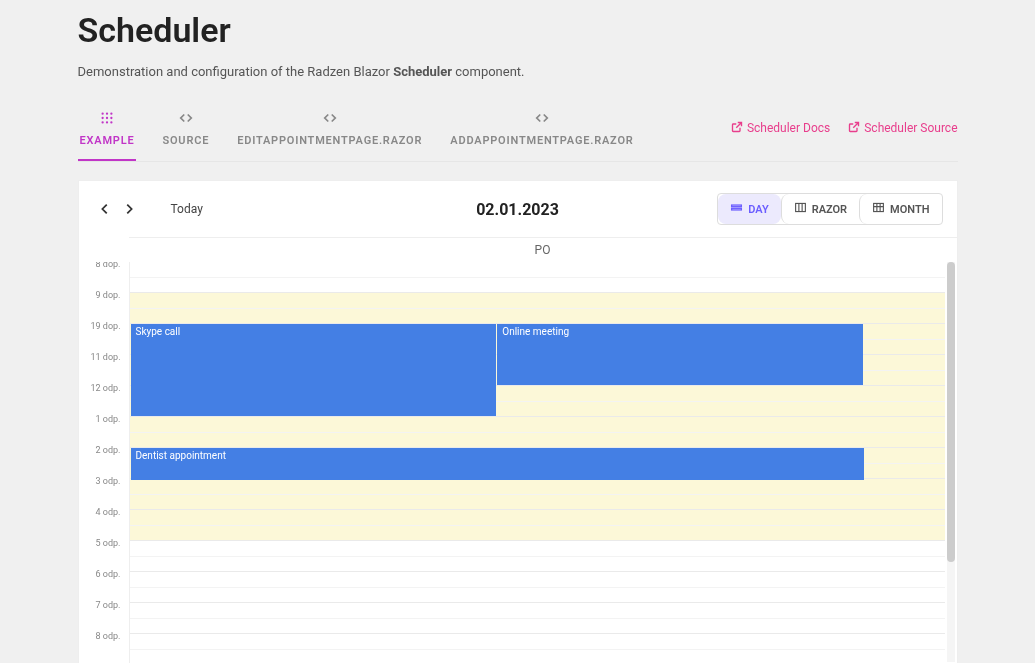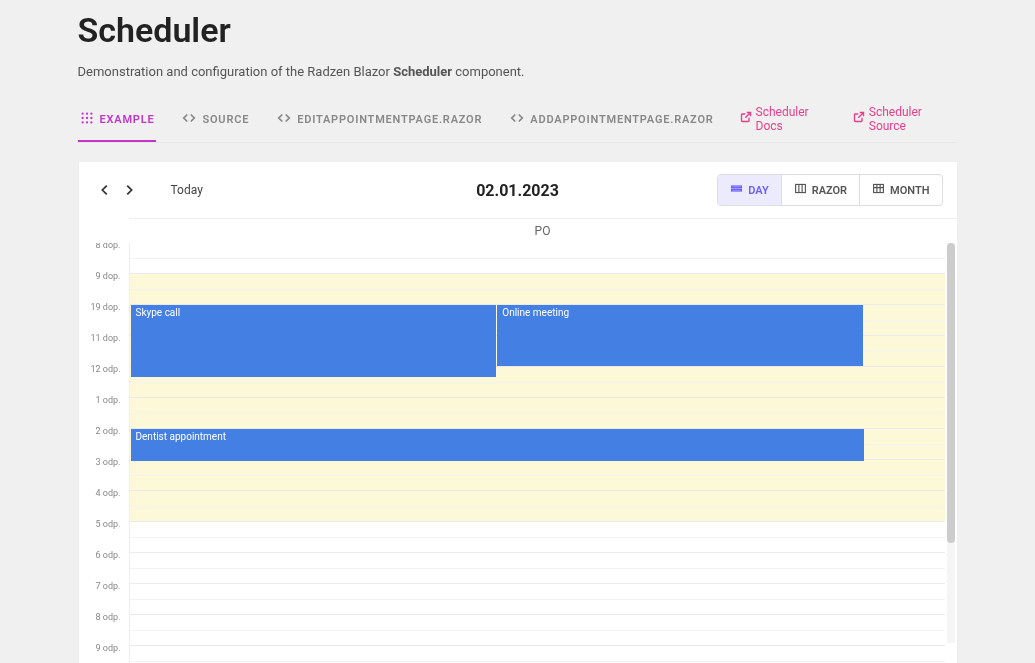--- a/index.html
+++ b/index.html
@@ -34,20 +34,21 @@
     gap: 24px;
   }
   .tabbar-left { display: flex; gap: 24px; align-items: center; }
   .tabbar-right { margin-left: auto; display: flex; gap: 18px; font-size: 12px; }
   .tab {
     display: flex; align-items: center; gap: 6px;
     font-size: 11px; font-weight: 600; letter-spacing: 0.8px;
     color: #888; padding: 10px 2px 12px 2px; cursor: pointer;
     border-bottom: 2px solid transparent;
     text-transform: uppercase;
+    flex-direction: column;
   }
   .tab.active { color: #c135c7; border-bottom-color: #c135c7; }
   .tab svg { width: 14px; height: 14px; }
   .doclink {
     color: #e83e8c; display: flex; align-items: center; gap: 4px;
     text-decoration: none; cursor: pointer;
     padding-bottom: 6px;
   }
   .doclink svg { width: 12px; height: 12px; }
 
@@ -71,21 +72,21 @@
   .center-date {
     position: absolute; left: 50%; transform: translateX(-50%);
     font-size: 16px; font-weight: 700; color: #222;
   }
   .view-switch {
     margin-left: auto; display: flex; border: 1px solid #ddd; border-radius: 4px; overflow: hidden;
   }
   .view-btn {
     display: flex; align-items: center; gap: 5px;
     padding: 7px 12px; font-size: 11px; font-weight: 600; color: #555;
-    cursor: pointer; border-left: 1px solid #ddd;
+    cursor: pointer; border-left: 1px solid #ddd; border-radius: 8px;
   }
   .view-btn:first-child { border-left: none; }
   .view-btn.active { background: #eceafd; color: #6b5eff; }
   .view-btn svg { width: 13px; height: 13px; }
 
   .day-header {
     text-align: center; font-size: 12px; color: #666;
     border-top: 1px solid #eee; padding: 5px 0;
     margin-left: 50px;
   }
@@ -293,21 +294,21 @@
           <div class="row" style="top: 279px;"></div>
           <div class="row hline" style="top: 294.5px;"></div>
           <div class="row" style="top: 310px;"></div>
           <div class="row hline" style="top: 325.5px;"></div>
           <div class="row" style="top: 341px;"></div>
           <div class="row hline" style="top: 356.5px;"></div>
           <div class="row" style="top: 372px;"></div>
           <div class="row hline" style="top: 387.5px;"></div>
           <div class="row" style="top: 403px;"></div>
           <div class="row hline" style="top: 418.5px;"></div>
-          <div class="appt" style="top: 62px; height: 72px; left: 0%; width: 44.85%;">Skype call</div>
+          <div class="appt" style="top: 62px; height: 92px; left: 0%; width: 44.85%;">Skype call</div>
           <div class="appt" style="top: 62px; height: 61px; left: 45%; width: 44.85%;">Online meeting</div>
           <div class="appt" style="top: 186px; height: 32px; left: 0%; width: 90%;">Dentist appointment</div>
         </div>
       <div class="scrollbar">
         <div class="scrollbar-thumb"></div>
       </div>
     </div>
   </div>
 </div>
 

